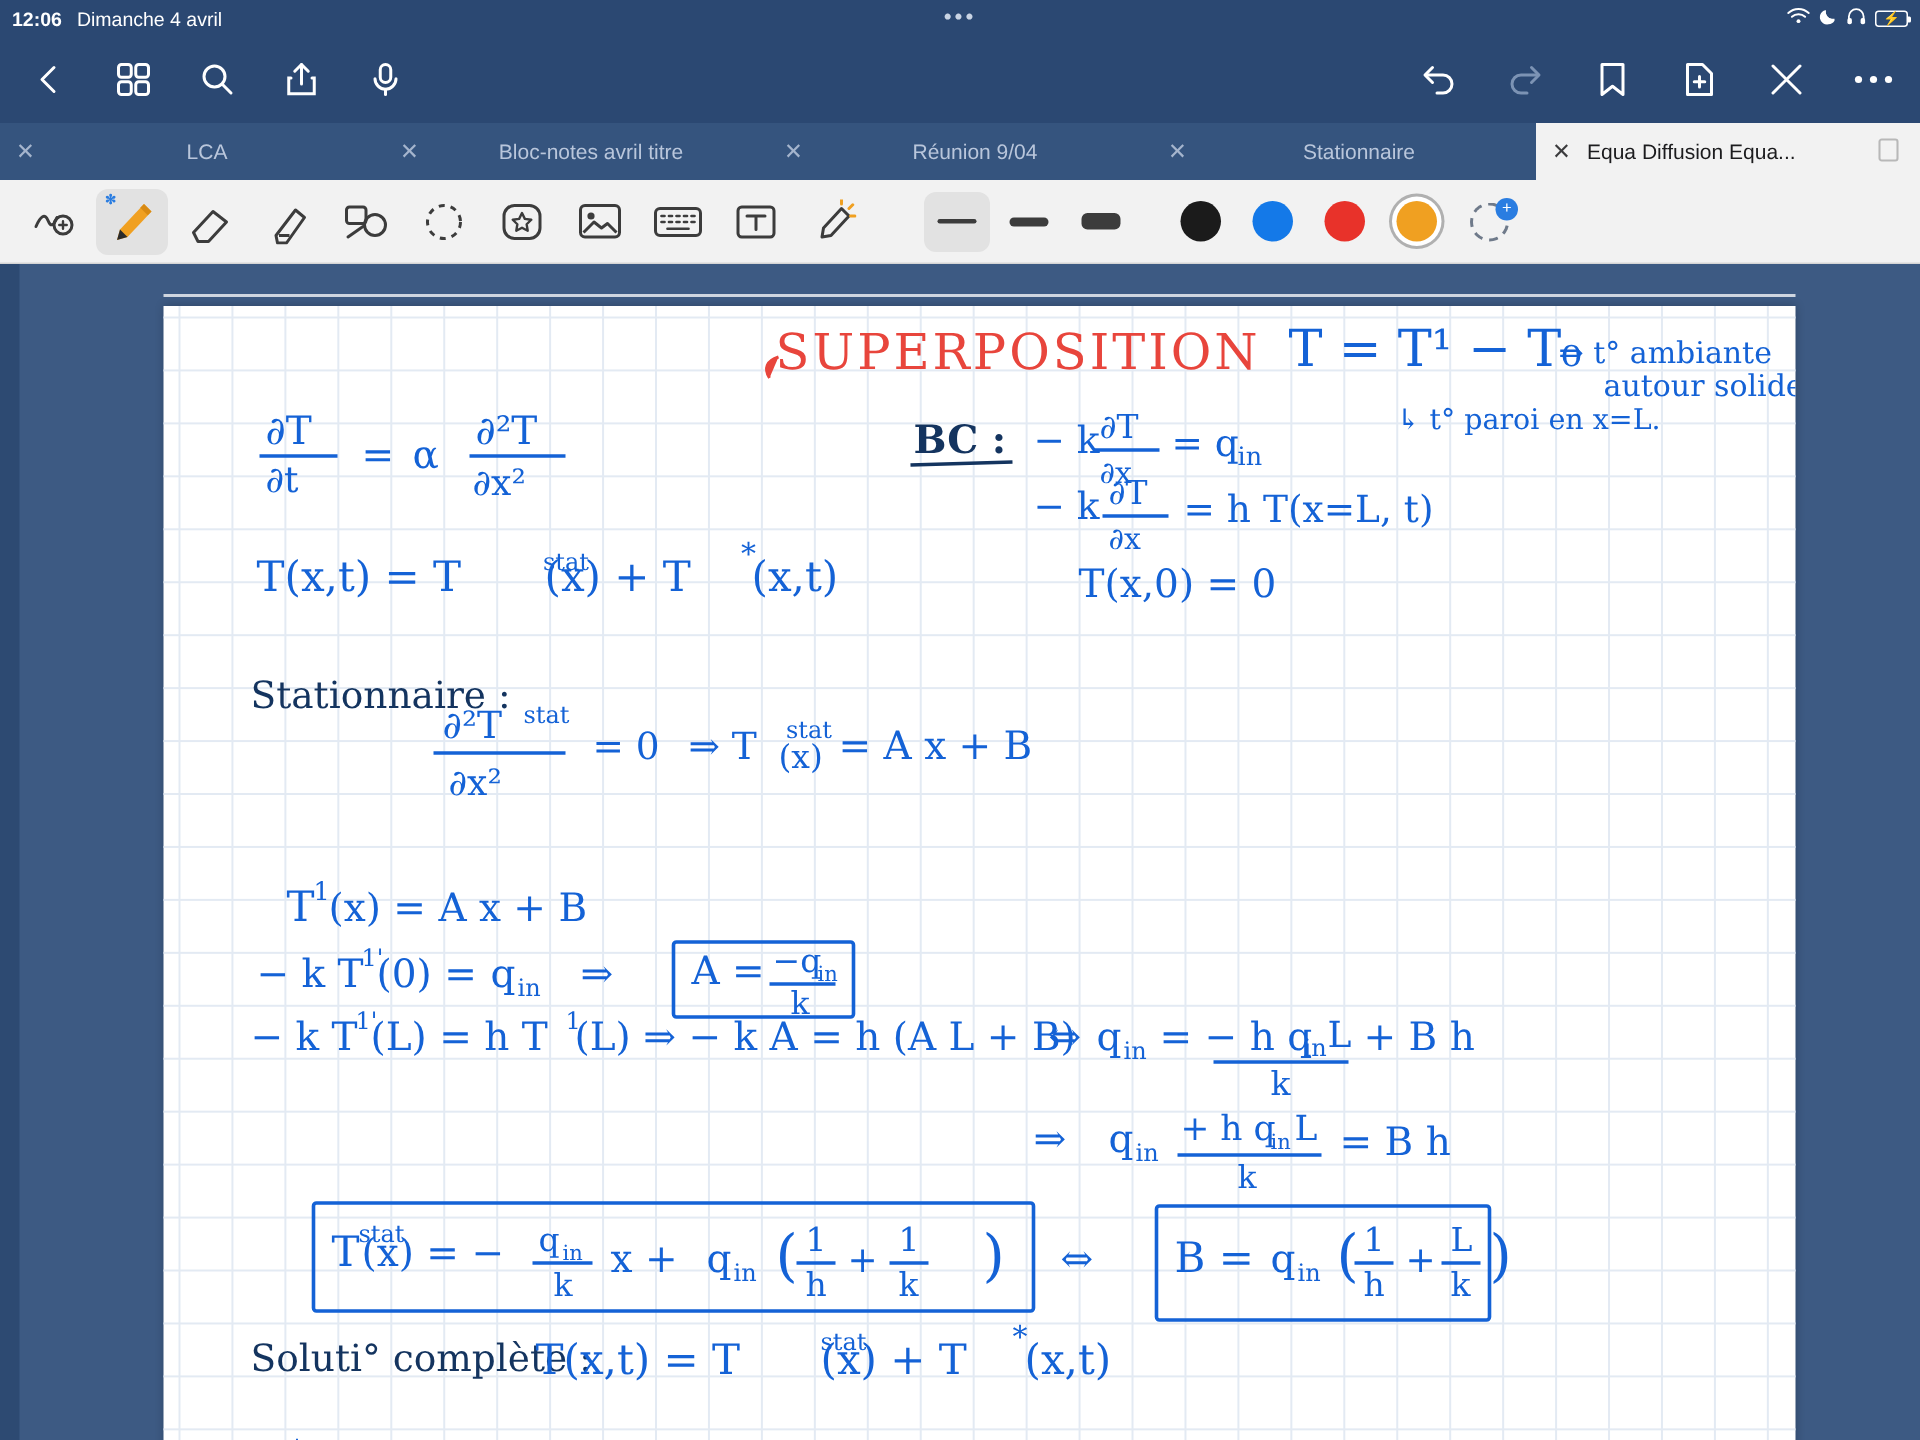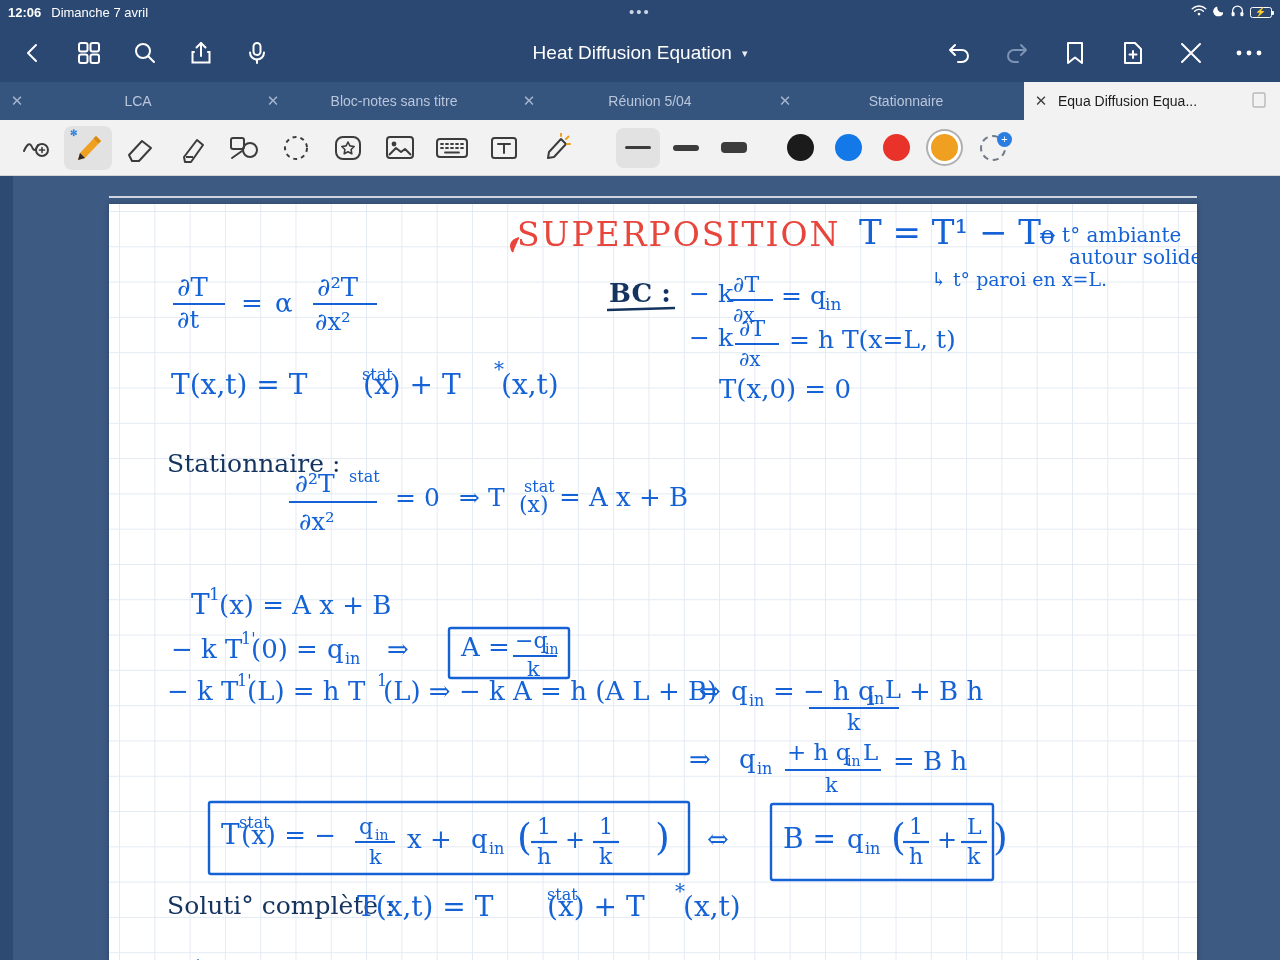--- a/index.html
+++ b/index.html
@@ -147,21 +147,21 @@
   .fracline { stroke: #1462d6; stroke-width: 2.2; }
 </style>
 </head>
 <body>
 
 <div id="app">
 
   <div class="statusbar">
     <div class="left">
       <span class="time">12:06</span>
-      <span class="date">Dimanche 7 avril</span>
+      <span class="date">Dimanche 4 avril</span>
     </div>
     <div class="center">•••</div>
     <div class="right">
       <span class="ic">
         <svg width="16" height="12" viewBox="0 0 16 12">
             <path d="M8 10.4a1.3 1.3 0 100-2.6 1.3 1.3 0 000 2.6z" fill="#fff"></path>
             <path d="M3.6 6.2a6.4 6.4 0 018.8 0" stroke="#fff" stroke-width="1.3" fill="none" stroke-linecap="round"></path>
             <path d="M1.2 3.7a9.9 9.9 0 0113.6 0" stroke="#fff" stroke-width="1.3" fill="none" stroke-linecap="round"></path>
           </svg>
       </span>
@@ -215,24 +215,20 @@
       </span>
       <span class="icon-btn">
         <svg width="22" height="24" viewBox="0 0 22 24">
             <rect x="7.5" y="2" width="7" height="12" rx="3.5" stroke="#fff" stroke-width="2" fill="none"></rect>
             <path d="M4 11.5a7 7 0 0014 0" stroke="#fff" stroke-width="2" fill="none" stroke-linecap="round"></path>
             <path d="M11 18.5V22" stroke="#fff" stroke-width="2" stroke-linecap="round"></path>
           </svg>
       </span>
     </div>
 
-    <div class="tb-title">
-      <span>Heat Diffusion Equation</span>
-      <span class="caret">▾</span>
-    </div>
 
     <div class="tb-right">
       <span class="icon-btn">
         <svg width="26" height="24" viewBox="0 0 26 24">
             <path d="M5 9h11a6 6 0 010 12h-4" stroke="#fff" stroke-width="2" fill="none" stroke-linecap="round"></path>
             <path d="M9 4L4 9l5 5" stroke="#fff" stroke-width="2" fill="none" stroke-linecap="round" stroke-linejoin="round"></path>
           </svg>
       </span>
       <span class="icon-btn">
         <svg width="26" height="24" viewBox="0 0 26 24">
@@ -267,26 +263,26 @@
   </div>
 
   <div class="tabstrip">
     <div class="tab" style="width:256px">
       <span class="x">✕</span>
       <span class="label" style="flex:1;text-align:center">LCA</span>
     </div>
     <div class="tab-sep"></div>
     <div class="tab" style="width:256px">
       <span class="x">✕</span>
-      <span class="label" style="flex:1;text-align:center">Bloc-notes sans titre</span>
+      <span class="label" style="flex:1;text-align:center">Bloc-notes avril titre</span>
     </div>
     <div class="tab-sep"></div>
     <div class="tab" style="width:256px">
       <span class="x">✕</span>
-      <span class="label" style="flex:1;text-align:center">Réunion 5/04</span>
+      <span class="label" style="flex:1;text-align:center">Réunion 9/04</span>
     </div>
     <div class="tab-sep"></div>
     <div class="tab" style="width:256px">
       <span class="x">✕</span>
       <span class="label" style="flex:1;text-align:center">Stationnaire</span>
     </div>
     <div class="tab active" style="width:256px">
       <span class="x">✕</span>
       <span class="label" style="flex:1">Equa Diffusion Equa...</span>
       <span class="page-ic">

